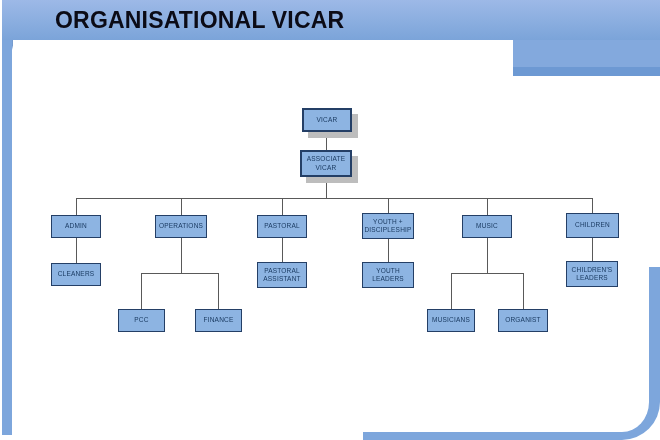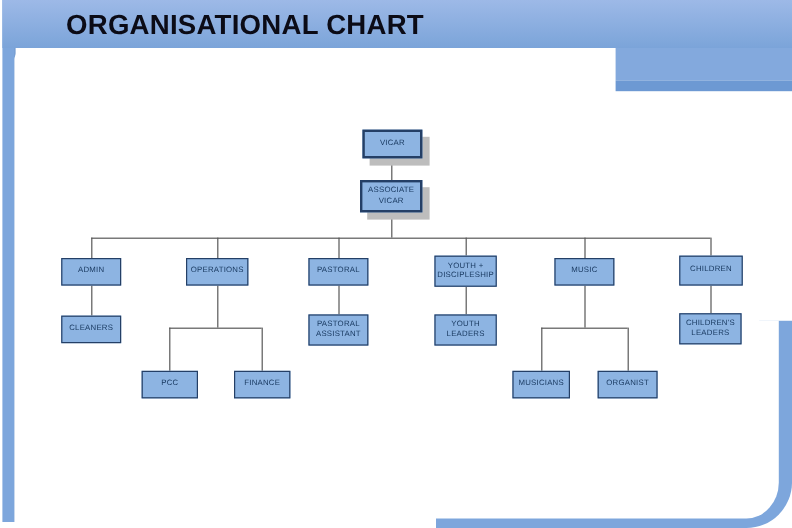--- a/index.html
+++ b/index.html
@@ -64,21 +64,21 @@
 </style>
 </head>
 <body style="--band-light: #9db9e7; --band-dark: #7ba4d9; --block: #83a9dd; --accent-dark: #6d99d3; --strip: #7da6dc; --node-fill: #8db4e2; --node-border: #243f66; --node-text: #17375e; --shadow: #bdbdbd; --line: #595959;">
 
 <div class="left-strip"></div>
 <div class="header-band"></div>
 <div class="content-panel"></div>
 <div class="top-right-block"></div>
 <div class="top-right-accent"></div>
 <div class="corner-decor"></div>
-<div class="page-title">ORGANISATIONAL CHART</div>
+<div class="page-title">ORGANISATIONAL VICAR</div>
 <div class="chart-canvas">
     <div class="edge v" style="left: 326px; top: 132px; height: 18px;"></div>
     <div class="edge v" style="left: 326px; top: 177px; height: 21px;"></div>
     <div class="edge h" style="left: 76px; top: 198px; width: 516px;"></div>
     <div class="edge v" style="left: 76px; top: 198px; height: 17px;"></div>
     <div class="edge v" style="left: 181px; top: 198px; height: 17px;"></div>
     <div class="edge v" style="left: 282px; top: 198px; height: 17px;"></div>
     <div class="edge v" style="left: 388px; top: 198px; height: 15px;"></div>
     <div class="edge v" style="left: 487px; top: 198px; height: 17px;"></div>
     <div class="edge v" style="left: 592px; top: 198px; height: 15px;"></div>

